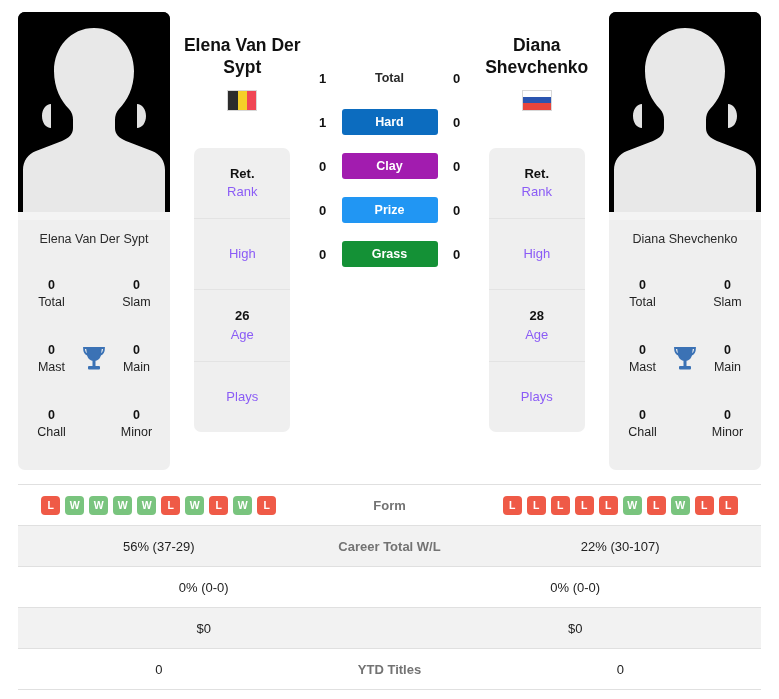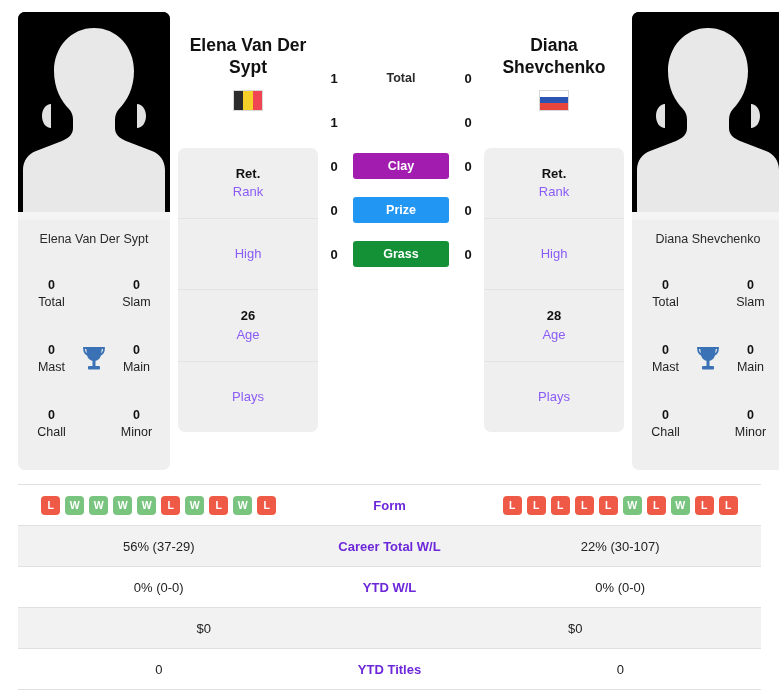--- a/index.html
+++ b/index.html
@@ -91,21 +91,21 @@
     margin-top: 11px;
     border: 1px solid #d8d8d8;
     display: flex;
     overflow: hidden;
   }
   .flag.v > div { flex: 1; height: 100%; }
   .flag.h { flex-direction: column; }
   .flag.h > div { width: 100%; flex: 1; }
 
   .infocard {
-    width: 140px;
+    width: 96px;
     background: #efefef;
     border-radius: 7px;
     margin-top: 37px;
     overflow: hidden;
   }
   .infocard .cell {
     padding: 17px 4px;
     text-align: center;
     border-bottom: 1px solid #e3e3e3;
   }
@@ -174,21 +174,21 @@
   .trow.alt { background: #f2f2f2; }
   .tcell {
     flex: 1;
     text-align: center;
     font-size: 13px;
     color: #222;
     padding: 9px 4px;
   }
   .tcell.mid {
     font-weight: bold;
-    color: #6d28d9;
+    color: #737373;
     flex: 0 0 180px;
   }
   .formset {
     display: flex;
     justify-content: center;
     gap: 5px;
     flex-wrap: nowrap;
   }
   .fbadge {
     width: 19px; height: 19px;
@@ -287,20 +287,21 @@
   </div>
 
   <div class="h2h">
     <div class="h2h-row">
       <div class="h2h-score">1</div>
       <div class="h2h-label">Total</div>
       <div class="h2h-score">0</div>
     </div>
     <div class="h2h-row">
       <div class="h2h-score">1</div>
+      <div class="h2h-badge" style="background:#0c6cbf">Hard</div>
       <div class="h2h-score">0</div>
     </div>
     <div class="h2h-row">
       <div class="h2h-score">0</div>
       <div class="h2h-badge" style="background:#a21caf">Clay</div>
       <div class="h2h-score">0</div>
     </div>
     <div class="h2h-row">
       <div class="h2h-score">0</div>
       <div class="h2h-badge" style="background:#2196f3">Prize</div>
@@ -428,21 +429,20 @@
   </div>
 
   <div class="trow alt">
     <div class="tcell">56% (37-29)</div>
     <div class="tcell mid">Career Total W/L</div>
     <div class="tcell">22% (30-107)</div>
   </div>
 
   <div class="trow">
     <div class="tcell">0% (0-0)</div>
-    <div class="tcell mid">YTD W/L</div>
     <div class="tcell">0% (0-0)</div>
   </div>
 
   <div class="trow alt">
     <div class="tcell">$0</div>
     <div class="tcell">$0</div>
   </div>
 
   <div class="trow">
     <div class="tcell">0</div>

